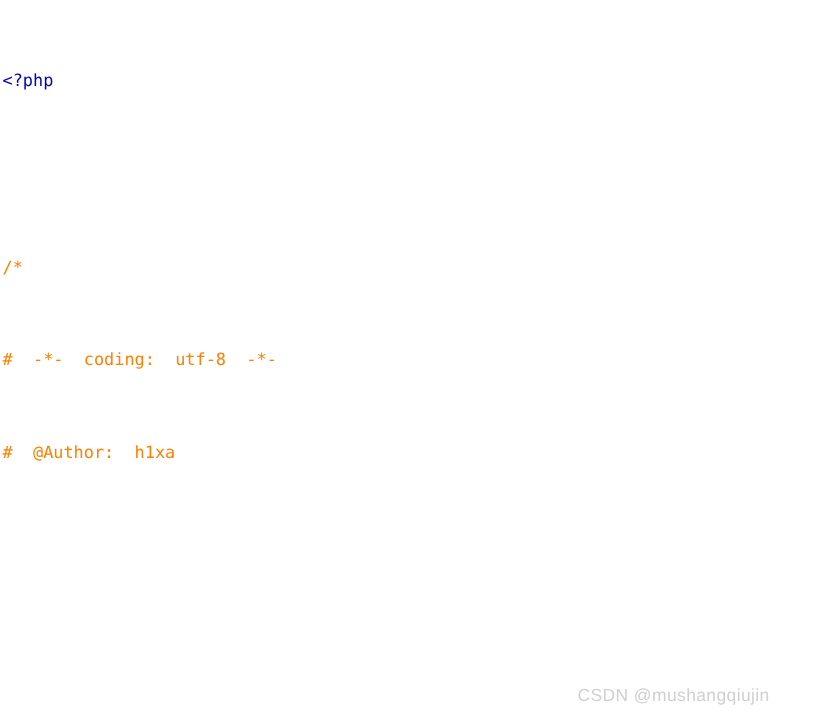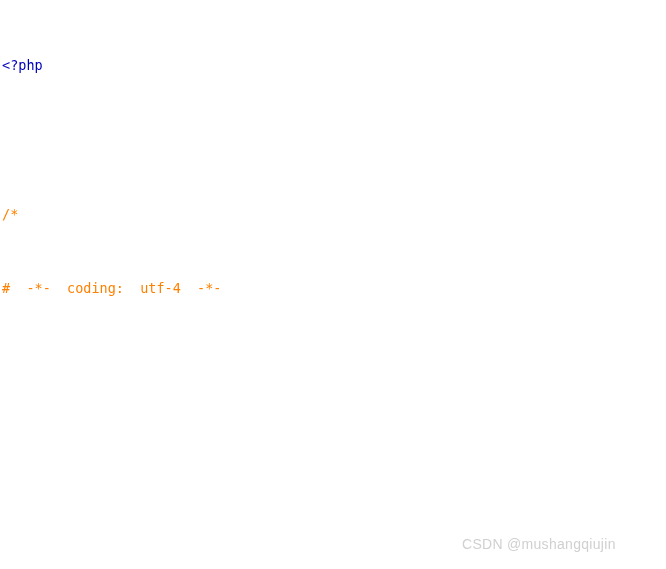--- a/index.html
+++ b/index.html
@@ -37,21 +37,21 @@
 
   .ln { display: block; min-height: 18.6px; }
 
   
   .tok-default  { color: #0000BB; }   
   .tok-comment  { color: #FF8000; }   
 
   .watermark {
     position: absolute;
     left: 462px;
-    top: 536px;
+    top: 548px;
     font-family: "Liberation Sans", sans-serif;
     font-size: 14px;
     color: #d0d0d0;
     letter-spacing: 0.3px;
     white-space: pre;
     user-select: none;
   }
 </style>
 </head>
 <body>
@@ -59,22 +59,23 @@
 <div id="source-listing">
 
   <div class="code-block">
 
     <span class="ln"><span class="tok-default">&lt;?php</span></span>
 
     <span class="ln"> </span>
 
     <span class="ln"><span class="tok-comment">/*</span></span>
 
-    <span class="ln"><span class="tok-comment">#  -*-  coding:  utf-4  -*-</span></span>
+    <span class="ln"><span class="tok-comment">#  -*-  coding:  utf-8  -*-</span></span>
 
+    <span class="ln"><span class="tok-comment">#  @Author:  h1xa</span></span>
 
 
 
     
 
     
 
     
 
     

